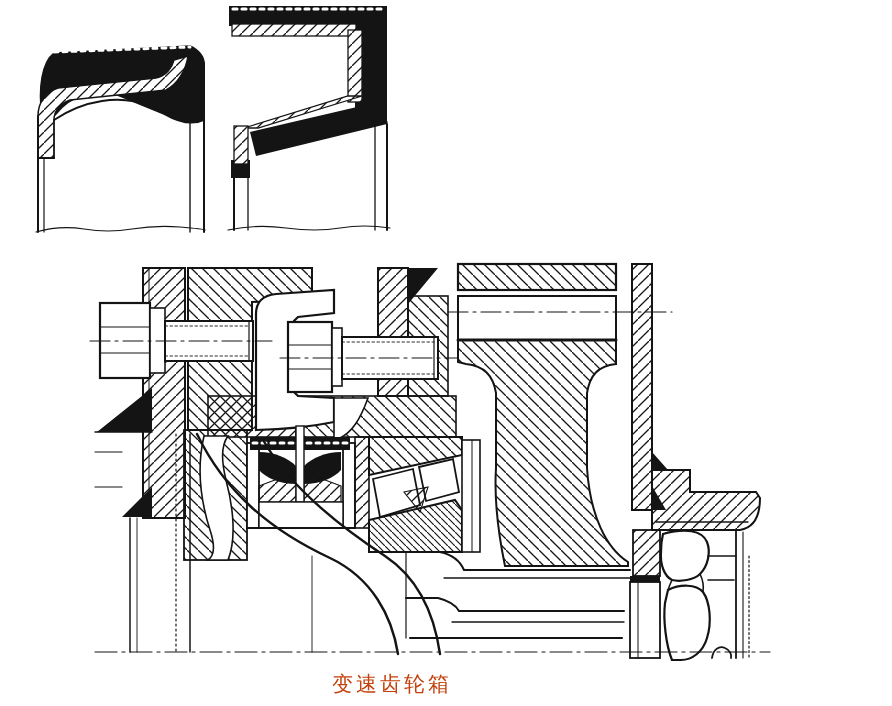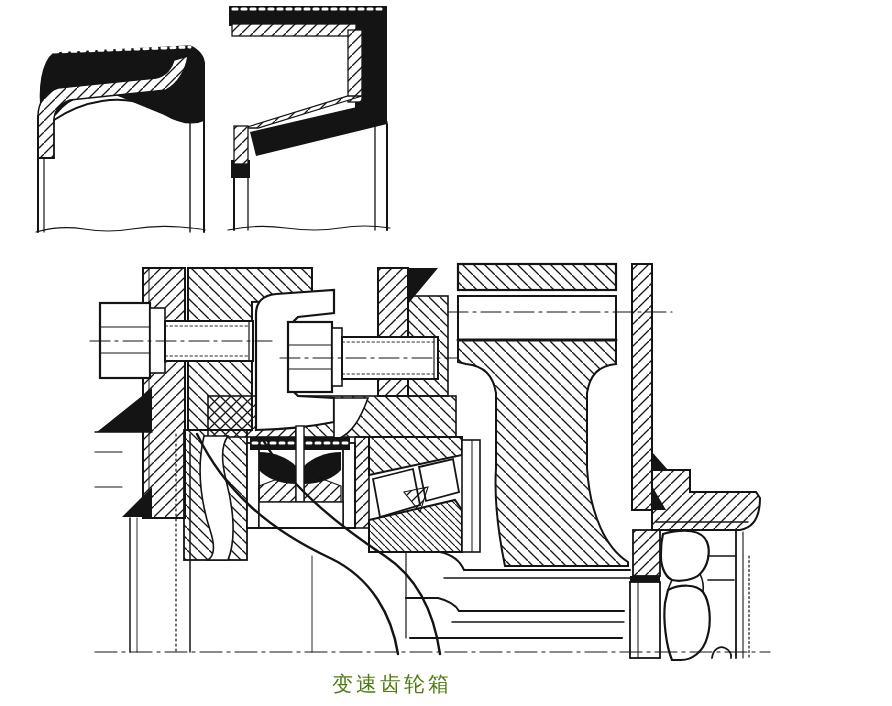--- a/index.html
+++ b/index.html
@@ -1,20 +1,20 @@
 <!DOCTYPE html>
 <html><head>
 <meta charset="utf-8">
 <style>
   html,body{margin:0;padding:0;background:#ffffff;}
   .page{position:relative;width:892px;height:706px;background:#fff;overflow:hidden;
         font-family:"Liberation Serif","DejaVu Serif",serif;}
   .drawing{position:absolute;left:0;top:0;width:892px;height:706px;}
   .caption{position:absolute;left:332px;top:670px;width:230px;height:28px;
-           font-size:21px;letter-spacing:3px;color:#4d7c0f;white-space:nowrap;}
+           font-size:21px;letter-spacing:3px;color:#c2410c;white-space:nowrap;}
 </style>
 </head>
 <body>
 
 <div class="page">
 
 <svg class="drawing" viewBox="0 0 892 706" xmlns="http://www.w3.org/2000/svg">
   <defs>
     <pattern id="hf" patternUnits="userSpaceOnUse" width="11" height="11">
       <path d="M-1,12 L12,-1" stroke="#161616" stroke-width="1.3"></path>

